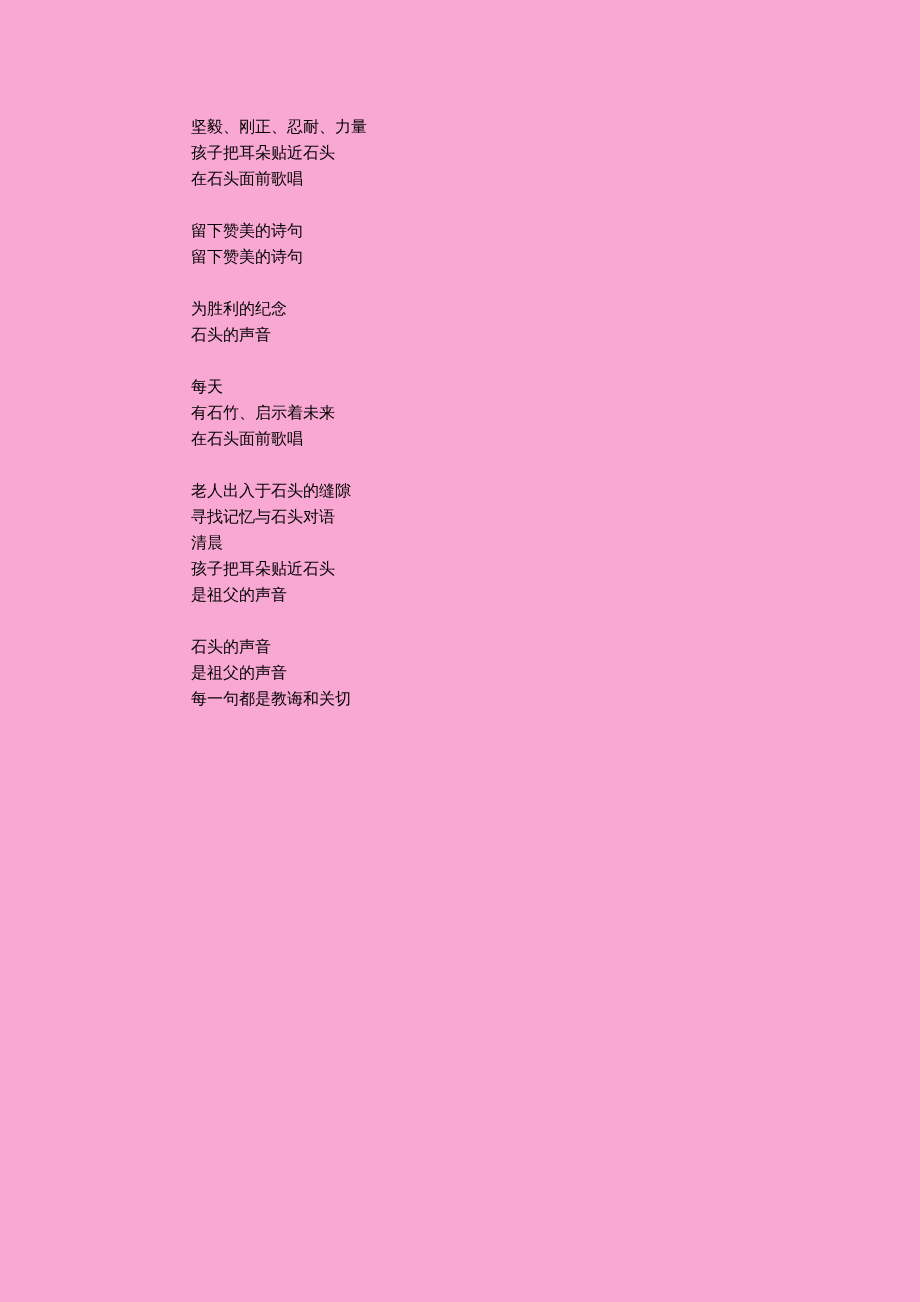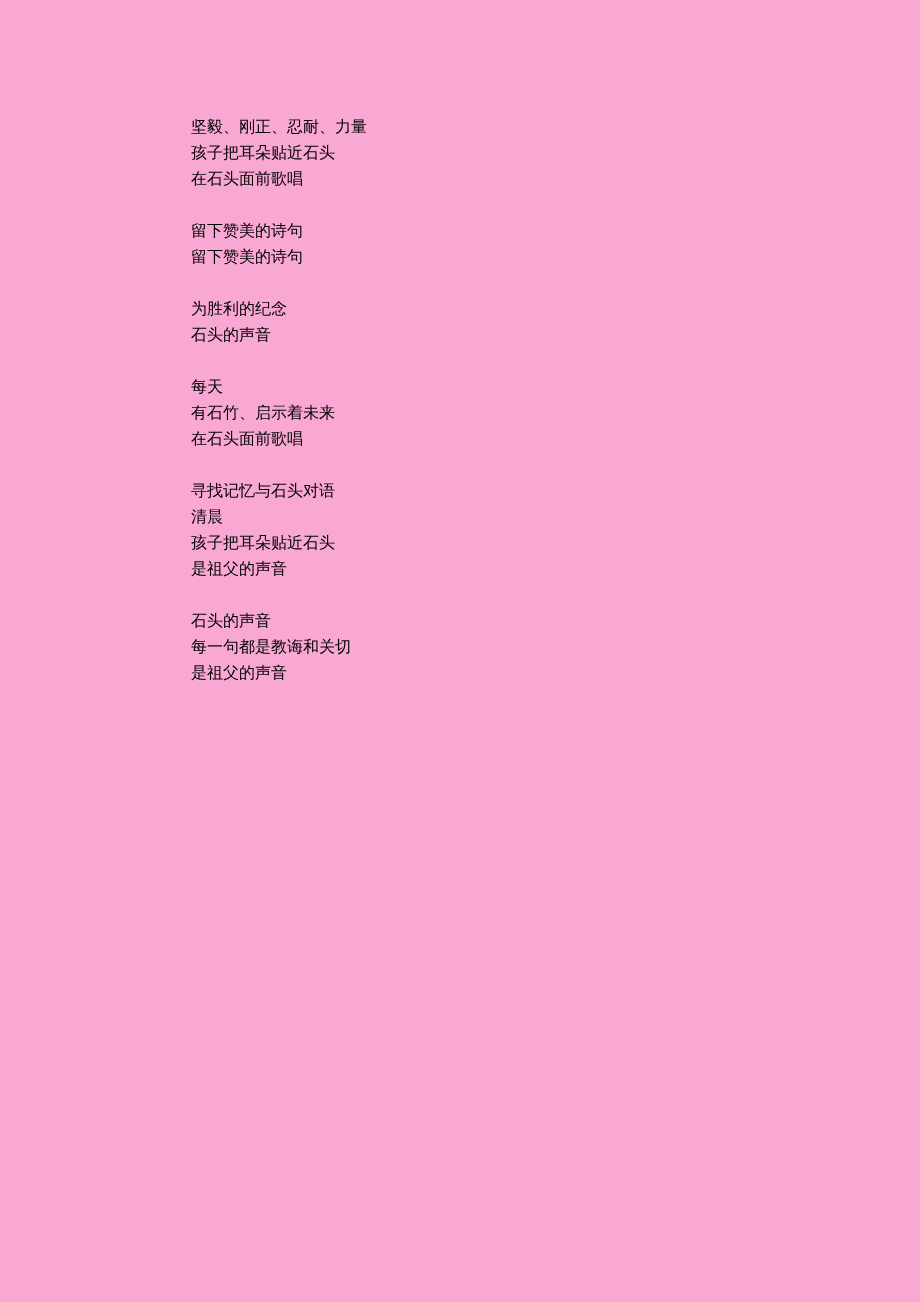--- a/index.html
+++ b/index.html
@@ -42,23 +42,24 @@
   <div class="stanza">
     <div class="line">为胜利的纪念</div>
     <div class="line">石头的声音</div>
   </div>
   <div class="stanza">
     <div class="line">每天</div>
     <div class="line">有石竹、启示着未来</div>
     <div class="line">在石头面前歌唱</div>
   </div>
   <div class="stanza">
+    <div class="line">老人出入于石头的缝隙</div>
     <div class="line">寻找记忆与石头对语</div>
     <div class="line">清晨</div>
     <div class="line">孩子把耳朵贴近石头</div>
     <div class="line">是祖父的声音</div>
   </div>
   <div class="stanza">
     <div class="line">石头的声音</div>
+    <div class="line">是祖父的声音</div>
     <div class="line">每一句都是教诲和关切</div>
-    <div class="line">是祖父的声音</div>
   </div>
 </div>
 
 </body></html>

